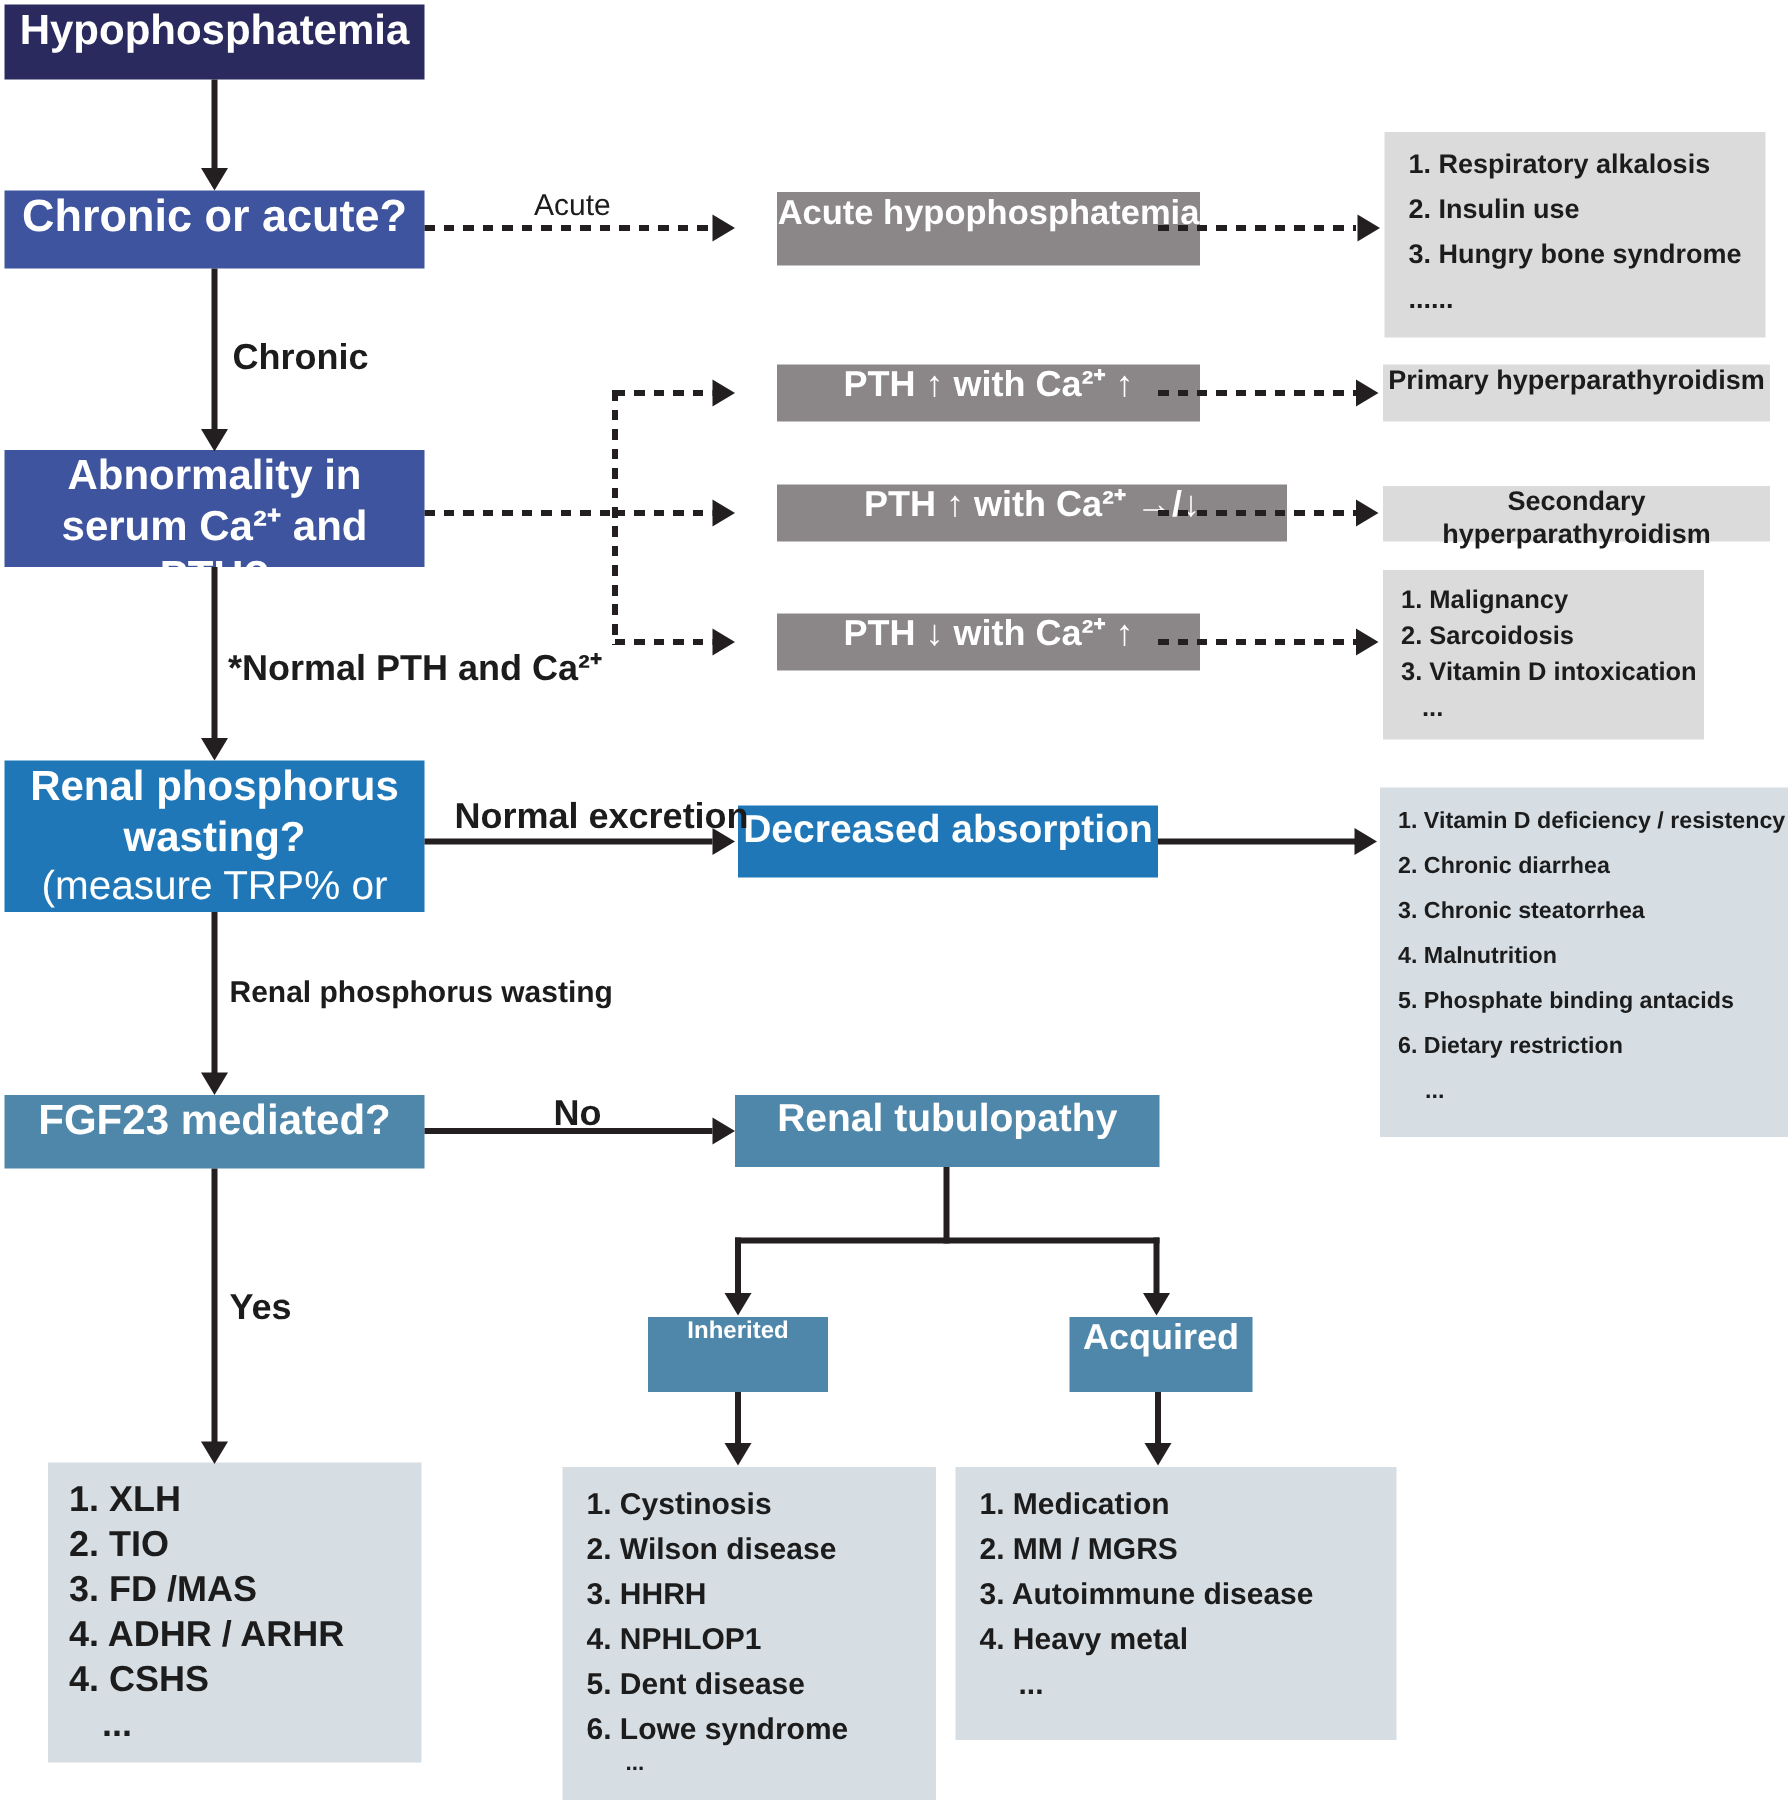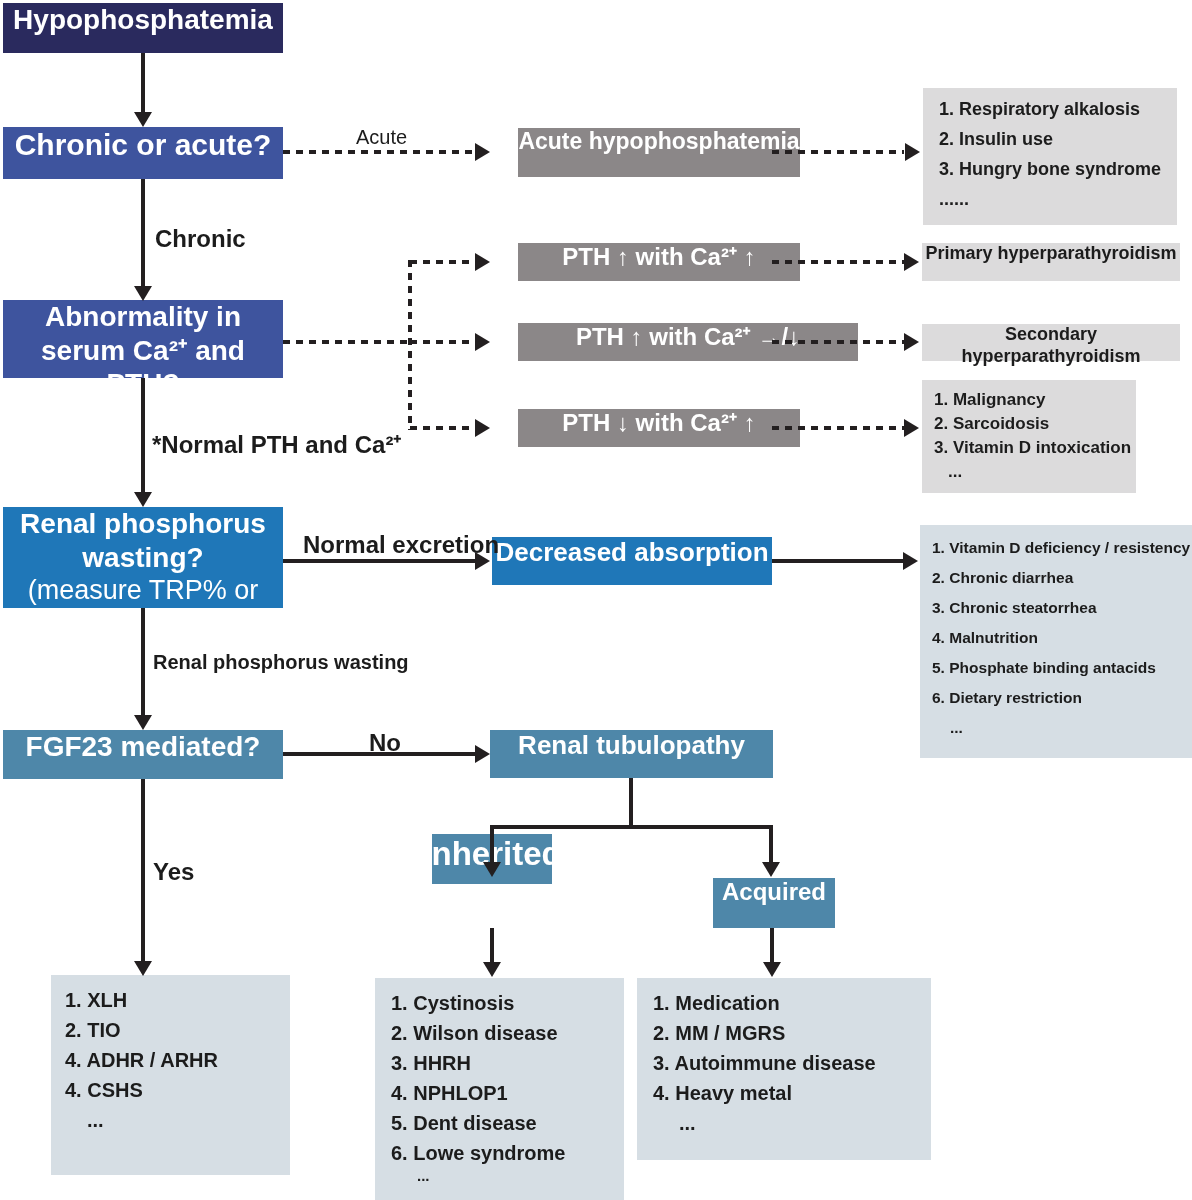--- a/index.html
+++ b/index.html
@@ -97,21 +97,21 @@
   </div>
 
   <div class="box bright" style="left:492px; top:537px; width:280px; height:48px; font-size:26px;">
     <span>Decreased absorption</span>
   </div>
 
   <div class="box steel" style="left:490px; top:730px; width:283px; height:48px; font-size:26px;">
     <span>Renal tubulopathy</span>
   </div>
 
-  <div class="box steel" style="left:432px; top:834px; width:120px; height:50px; font-size:33px;">
+  <div class="box steel" style="left:432px; top:878px; width:120px; height:50px; font-size:16px;">
     <span>Inherited</span>
   </div>
 
   <div class="box steel" style="left:713px; top:878px; width:122px; height:50px; font-size:24px;">
     <span>Acquired</span>
   </div>
 
   <div class="list lgray" style="left:923px; top:88px; width:238px; height:131px; font-size:18px; line-height:30px; padding:6px 0 0 16px;">
     <div class="item">1. Respiratory alkalosis</div>
     <div class="item">2. Insulin use</div>
@@ -137,23 +137,24 @@
   <div class="list lblue" style="left:920px; top:525px; width:263px; height:225px; font-size:15.5px; line-height:30px; padding:8px 0 0 12px;">
     <div class="item">1. Vitamin D deficiency / resistency</div>
     <div class="item">2. Chronic diarrhea</div>
     <div class="item">3. Chronic steatorrhea</div>
     <div class="item">4. Malnutrition</div>
     <div class="item">5. Phosphate binding antacids</div>
     <div class="item">6. Dietary restriction</div>
     <div class="item" style="padding-left:18px;">...</div>
   </div>
 
-  <div class="list lblue" style="left:32px; top:975px; width:219px; height:190px; font-size:20px; line-height:30px; padding:10px 6px 0 14px;margin-left:19px;">
+  <div class="list lblue" style="left:32px; top:975px; width:219px; height:190px; font-size:24px; line-height:30px; padding:10px 16px 0 14px;">
     <div class="item">1. XLH</div>
     <div class="item">2. TIO</div>
+    <div class="item">3. FD /MAS</div>
     <div class="item">4. ADHR / ARHR</div>
     <div class="item">4. CSHS</div>
     <div class="item" style="padding-left:22px;">...</div>
   </div>
 
   <div class="list lblue" style="left:375px; top:978px; width:233px; height:220px; font-size:20px; line-height:30px; padding:10px 0 0 16px;">
     <div class="item">1. Cystinosis</div>
     <div class="item">2. Wilson disease</div>
     <div class="item">3. HHRH</div>
     <div class="item">4. NPHLOP1</div>

